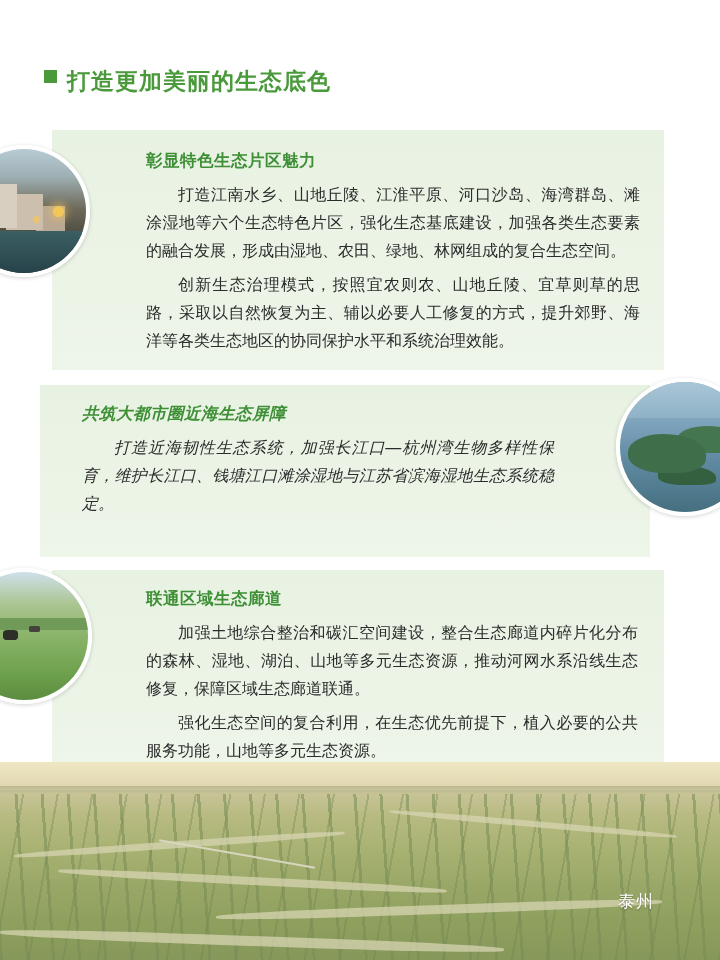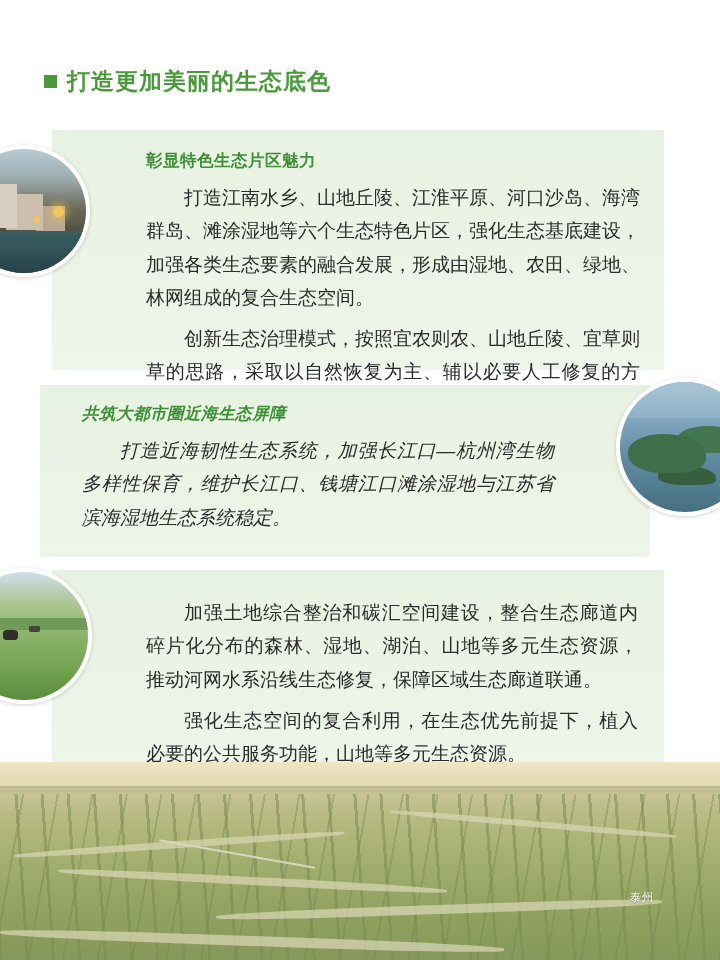--- a/index.html
+++ b/index.html
@@ -22,21 +22,20 @@
     overflow: hidden;
     background: #ffffff;
   }
 
   
   .header {
     position: absolute;
     top: 70px;
     left: 44px;
     display: flex;
-    align-items: center;
     gap: 10px;
   }
   .header-marker {
     width: 13px;
     height: 13px;
     background: #4a9a3c;
     display: inline-block;
   }
   .header-title {
     font-size: 23px;
@@ -53,27 +52,27 @@
     box-sizing: border-box;
   }
   .card-title {
     font-size: 16.5px;
     font-weight: bold;
     color: #3e8f36;
     letter-spacing: 0.5px;
     margin-bottom: 9px;
   }
   .card-para {
-    font-size: 19px;
+    font-size: 16px;
     color: #2b2b2b;
     line-height: 1.75;
     text-align: justify;
     text-justify: inter-ideograph;
     text-indent: 2em;
-    margin: 8px 0 6px 0;
+    margin: 0 0 6px 0;
   }
 
   
   #card1 {
     top: 130px;
     left: 52px;
     width: 612px;
     height: 240px;
     padding: 20px 24px 16px 94px;
   }
@@ -277,21 +276,21 @@
     width: 22%;
     height: 2px;
     background: #d9d6c0;
     transform: rotate(10deg);
     box-shadow: 0 6px 0 -1px rgba(217,214,192,0.6);
   }
   .bp-caption {
     position: absolute;
     right: 66px;
     top: 128px;
-    font-size: 11px;
+    font-size: 17px;
     color: #ffffff;
     letter-spacing: 1px;
     text-shadow: 0 1px 2px rgba(0,0,0,0.35);
   }
 </style>
 </head>
 <body>
 
 <div class="page">
 
@@ -314,20 +313,21 @@
 
   <div class="card" id="card2">
     <div class="card-title">共筑大都市圈近海生态屏障</div>
     <p class="card-para">打造近海韧性生态系统，加强长江口—杭州湾生物多样性保育，维护长江口、钱塘江口滩涂湿地与江苏省滨海湿地生态系统稳定。</p>
   </div>
   <div class="circle-photo" id="photo2">
     <div class="p2-bg"></div>
   </div>
 
   <div class="card" id="card3">
+    <div class="card-title">联通区域生态廊道</div>
     <p class="card-para">加强土地综合整治和碳汇空间建设，整合生态廊道内碎片化分布的森林、湿地、湖泊、山地等多元生态资源，推动河网水系沿线生态修复，保障区域生态廊道联通。</p>
     <p class="card-para">强化生态空间的复合利用，在生态优先前提下，植入必要的公共服务功能，山地等多元生态资源。</p>
   </div>
   <div class="circle-photo" id="photo3">
     <div class="p3-bg"></div>
   </div>
 
   <div class="bottom-photo">
     <div class="bp-sky"></div>
     <div class="bp-horizon"></div>

